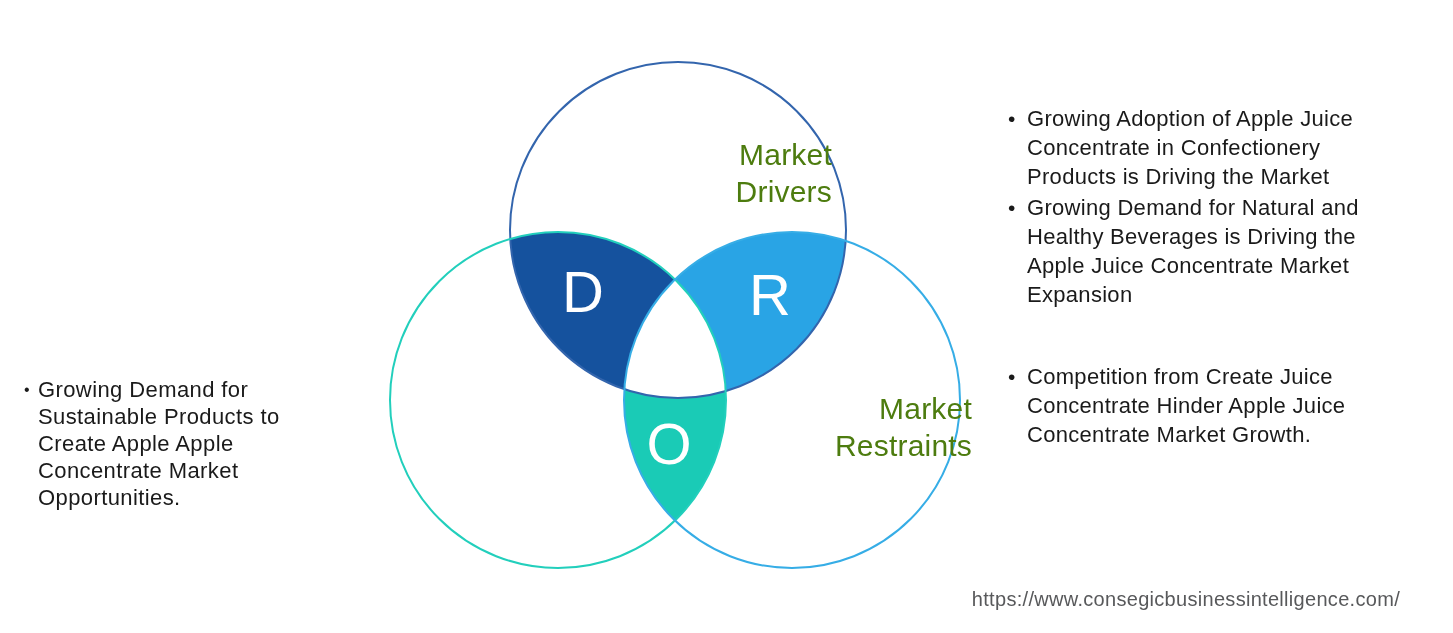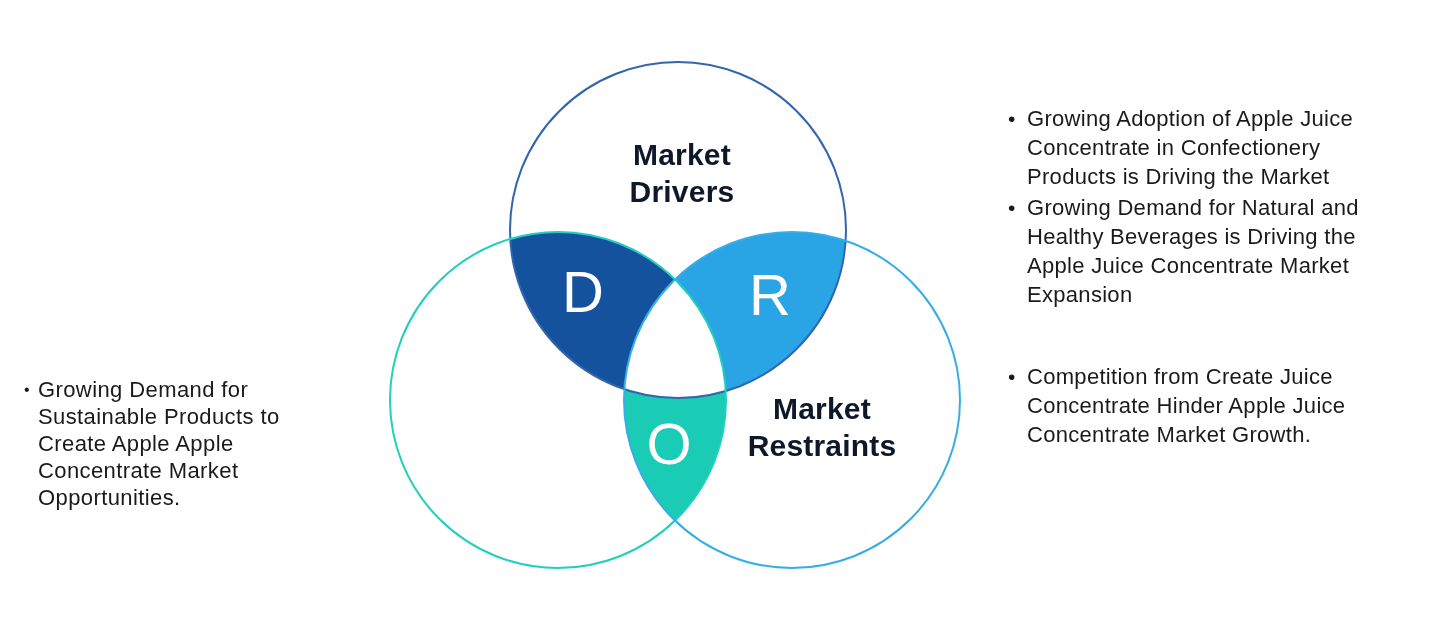--- a/index.html
+++ b/index.html
@@ -18,27 +18,26 @@
   svg.venn text.overlap-letter {
     fill: #ffffff;
     font-size: 58px;
     font-family: "Liberation Sans", sans-serif;
     text-anchor: middle;
   }
 
   .circle-label {
     position: absolute;
     width: 300px;
-    text-align: center;
+    text-align: right;
     font-size: 30px;
     line-height: 37px;
-    color: #0f172a;
+    color: #4d7c0f;
     white-space: pre-line;
     letter-spacing: 0.2px;
-    font-weight: bold;
   }
   .label-top   { left: 532px; top: 136px; }
   .label-left  { left: 354px; top: 402px; }
   .label-right { left: 672px; top: 390px; }
 
   .note { position: absolute; }
   .note-item { display: flex; align-items: flex-start; }
   .note-item .dot {
     flex: 0 0 auto;
     text-align: left;
@@ -129,14 +128,15 @@
     </div>
   </div>
 
   <div class="note right-notes-bottom">
     <div class="note-item">
       <span class="dot">•</span>
       <span class="txt">Competition from Create Juice Concentrate Hinder Apple Juice Concentrate Market Growth.</span>
     </div>
   </div>
 
+  <div class="footer-url">https://www.consegicbusinessintelligence.com/</div>
 
 </div>
 
 </body></html>

